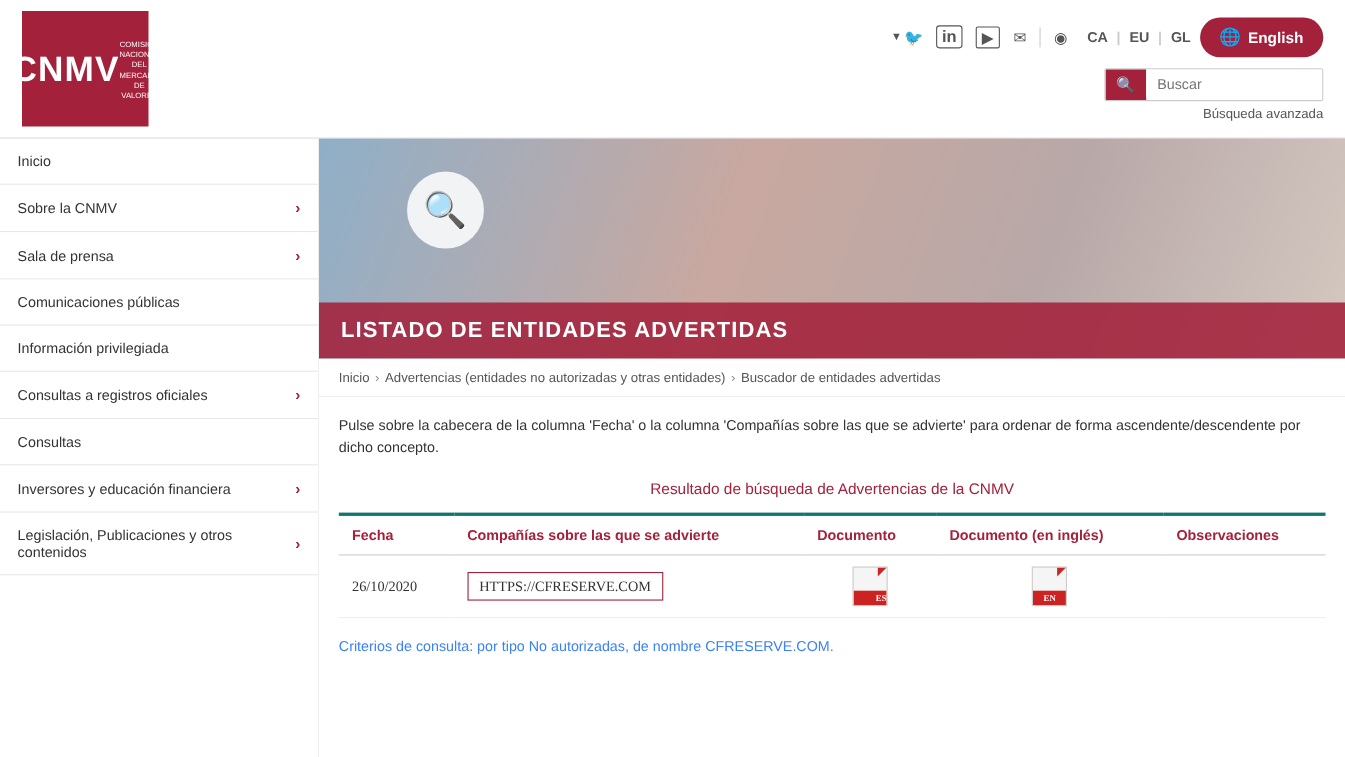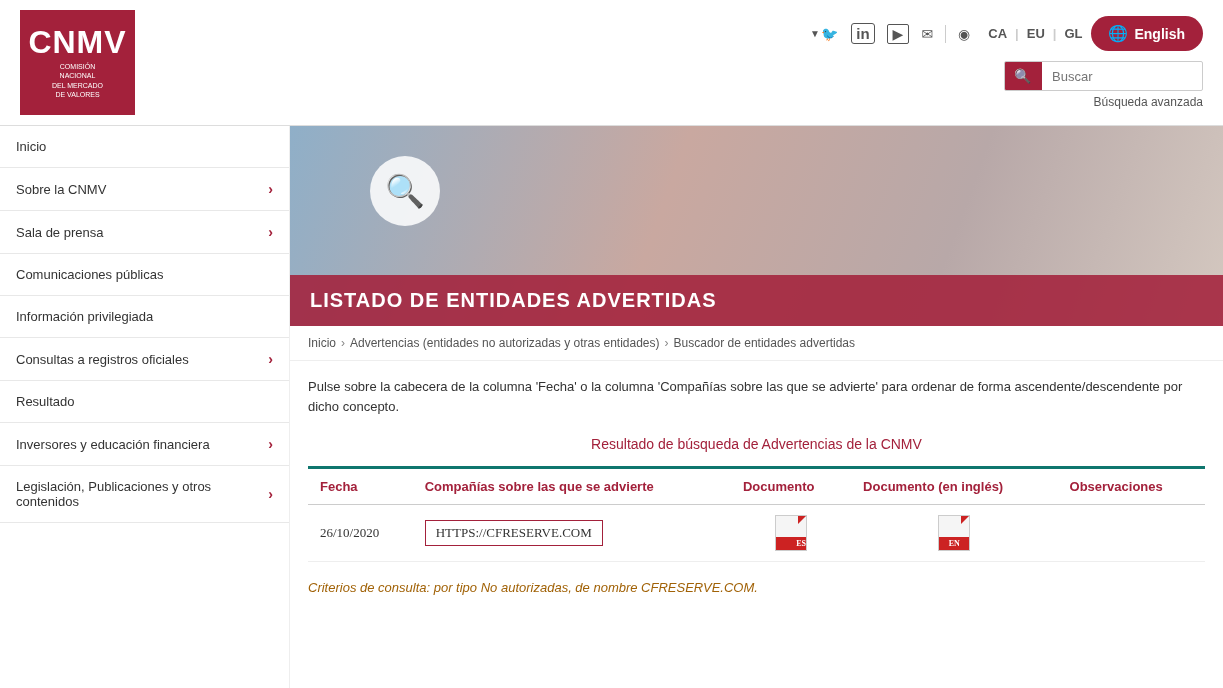--- a/index.html
+++ b/index.html
@@ -1,21 +1,21 @@
 <!DOCTYPE html>
 <html><head>
   <meta charset="utf-8">
   <style>
     * { box-sizing: border-box; margin: 0; padding: 0; }
     body { font-family: Arial, sans-serif; font-size: 13px; color: #333; background: #fff; width: 1223px; }
 
     
     .header { display: flex; align-items: center; justify-content: space-between; padding: 10px 20px; border-bottom: 1px solid #ddd; background: #fff; }
     .logo-area { display: flex; align-items: center; }
-    .logo-box { background: #a3213b; width: 115px; height: 105px; display: flex; flex-direction: column; align-items: center; justify-content: center; color: #fff; padding: 6px; }
+    .logo-box { background: #a3213b; width: 115px; height: 105px; display: flex; flex-direction: row; align-items: center; justify-content: center; color: #fff; padding: 6px; }
     .logo-cnmv { font-size: 32px; font-weight: 900; letter-spacing: 1px; line-height: 1; }
     .logo-sub { font-size: 7px; text-align: center; line-height: 1.3; margin-top: 4px; }
 
     .header-right { display: flex; flex-direction: column; align-items: flex-end; gap: 10px; flex: 1; margin-left: 30px; }
     .top-bar { display: flex; align-items: center; justify-content: flex-end; gap: 8px; width: 100%; }
     .social-icons { display: flex; align-items: center; gap: 12px; margin-right: 10px; }
     .social-icon { color: #555; font-size: 14px; text-decoration: none; cursor: pointer; }
     .divider-v { width: 1px; height: 18px; background: #ccc; }
     .lang-links { display: flex; gap: 8px; align-items: flex-start; font-weight: bold; }
     .lang-link { color: #555; font-size: 13px; text-decoration: none; cursor: pointer; }
@@ -57,21 +57,21 @@
 
     .result-title { text-align: center; color: #a3213b; font-size: 14px; margin-bottom: 14px; }
 
     
     .results-table { width: 100%; border-collapse: collapse; font-size: 13px; }
     .results-table th { background: #fff; color: #a3213b; border-bottom: 1px solid #ccc; border-top: 3px solid #0f766e; padding: 10px 12px; text-align: left; font-weight: bold; cursor: pointer; }
     .results-table td { padding: 10px 12px; border-bottom: 1px solid #eee; vertical-align: middle; font-family: Liberation Serif, serif; }
     .company-link { color: #333; border: 1px solid #a3213b; padding: 4px 10px; display: inline-block; font-size: 13px; text-decoration: none; cursor: pointer; }
     .pdf-icon-wrap { display: flex; flex-direction: column; align-items: center; }
 
-    .criteria-text { font-size: 13px; color: #a16207; margin-top: 18px; font-style: italic; }
+    .criteria-text { font-size: 13px; color: #3b82f6; margin-top: 18px; }
 
     
     .twitter-wrap { display: flex; align-items: center; gap: 2px; }
     .twitter-arrow { font-size: 10px; color: #555; }
   </style>
 </head>
 <body>
 
 <div class="header">
   <div class="logo-area">
@@ -141,21 +141,21 @@
       <span>Comunicaciones públicas</span>
     </div>
     <div class="sidebar-item">
       <span>Información privilegiada</span>
     </div>
     <div class="sidebar-item">
       <span>Consultas a registros oficiales</span>
       <span class="sidebar-chevron">›</span>
     </div>
     <div class="sidebar-item">
-      <span>Resultado</span>
+      <span>Consultas</span>
     </div>
     <div class="sidebar-item">
       <span>Inversores y educación financiera</span>
       <span class="sidebar-chevron">›</span>
     </div>
     <div class="sidebar-item">
       <span>Legislación, Publicaciones y otros contenidos</span>
       <span class="sidebar-chevron">›</span>
     </div>
   </div>

